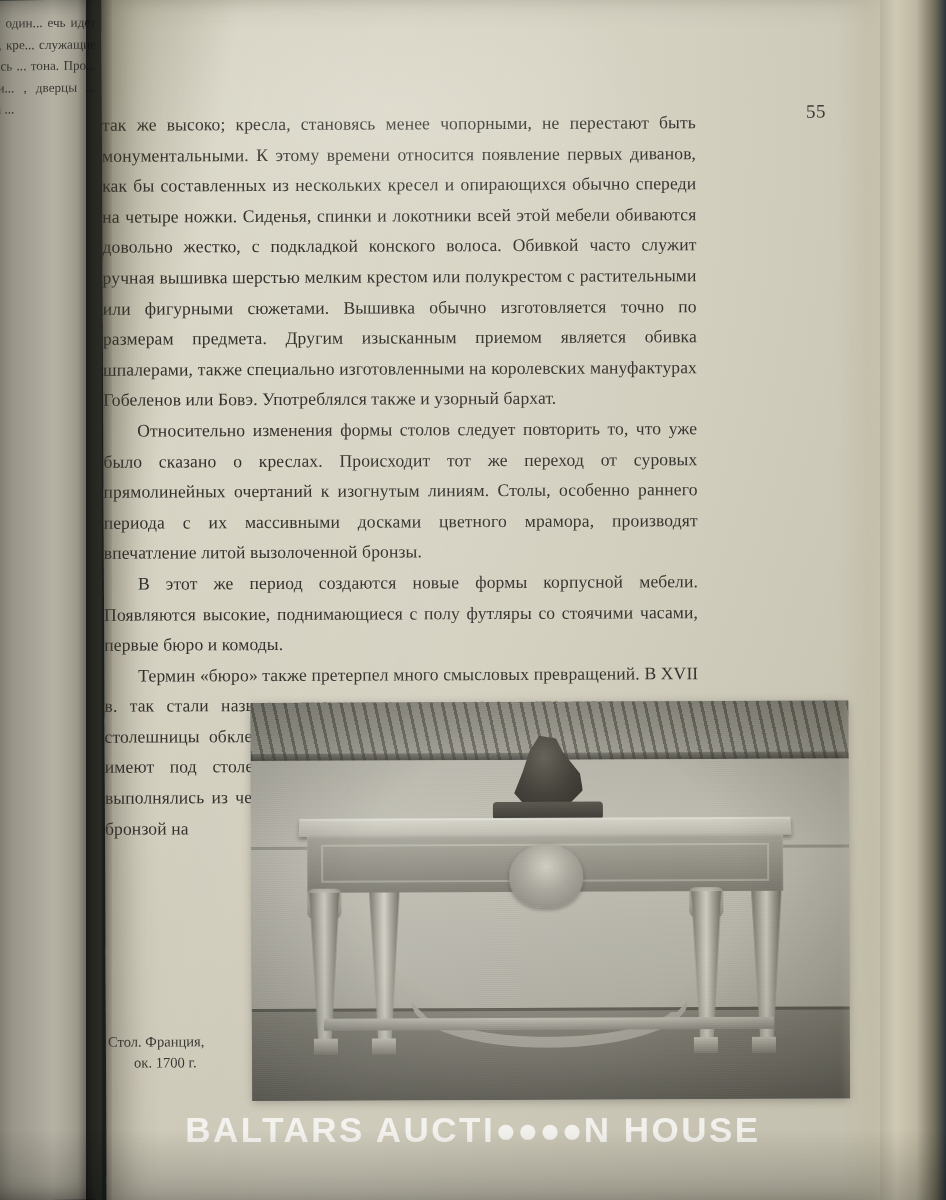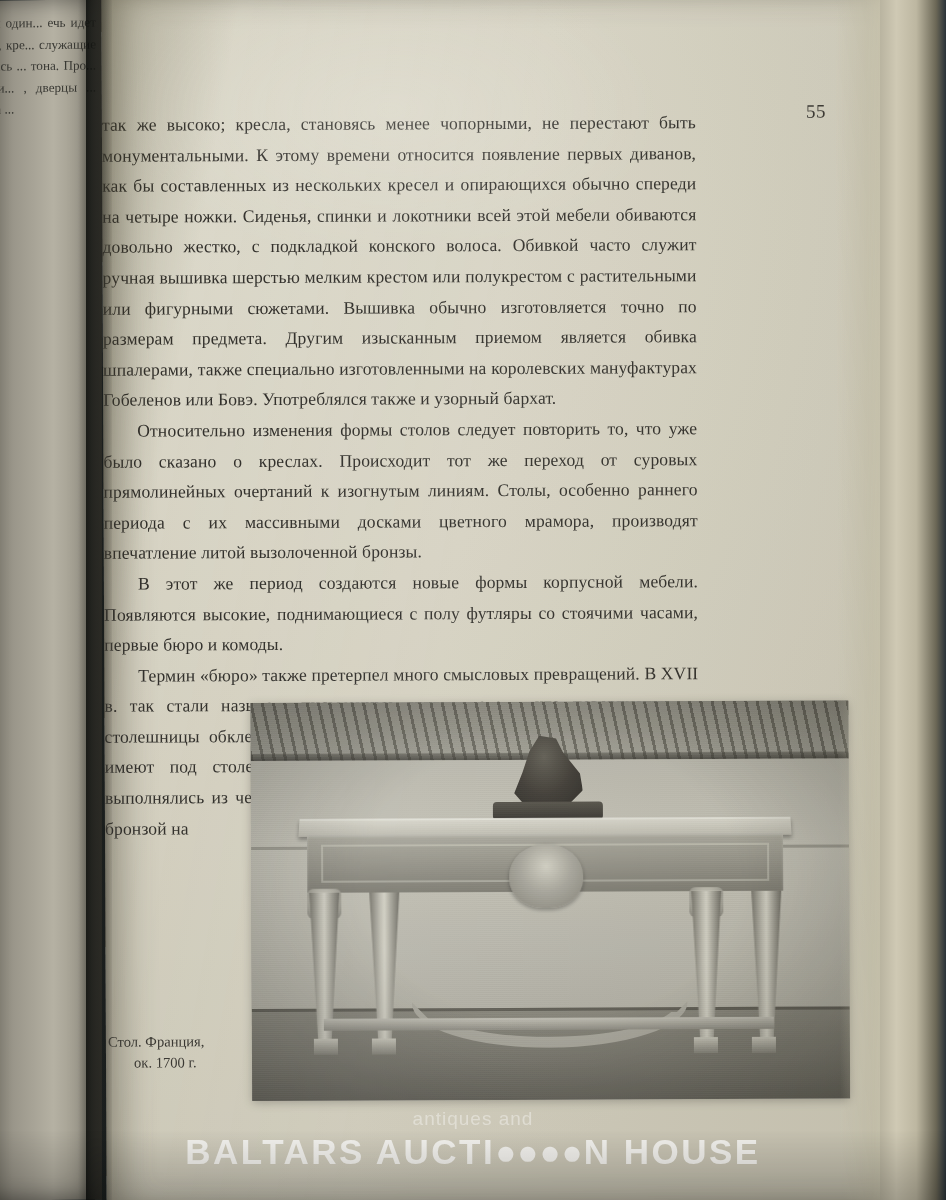--- a/index.html
+++ b/index.html
@@ -435,20 +435,19 @@
     <div class="page-tone"></div>
     <div class="page-edge-right"></div>
   </div>
 
   <div class="gutter"></div>
   <div class="edge-stack"></div>
 
   <div class="glare"></div>
 
   <div class="watermark">
-    <div class="wm-small">antiques and</div>
     <div class="wm-big">
       <span>BALTARS AUCTI</span><span class="wm-dots">●●●●</span><span>N HOUSE</span>
     </div>
   </div>
 
   <div class="bottom-shadow"></div>
 </div>
 
 </body></html>

